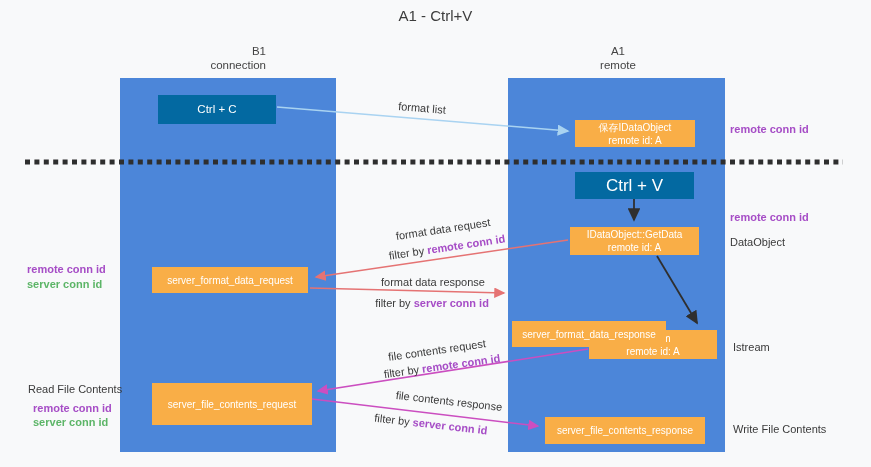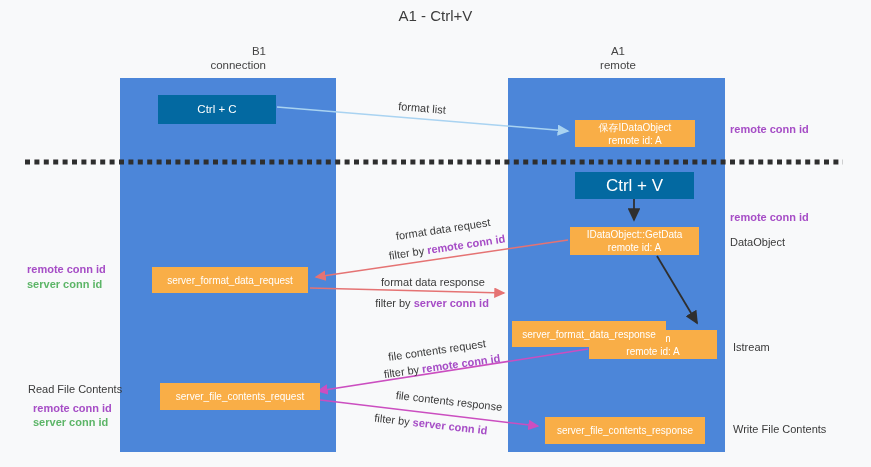--- a/index.html
+++ b/index.html
@@ -99,21 +99,21 @@
 
 <div class="abs node orange" style="left:589px; top:330px; width:128px; height:29px;">
   <div>IStream</div>
   <div>remote id: A</div>
 </div>
 
 <div class="abs node orange" style="left:152px; top:267px; width:156px; height:26px;">server_format_data_request</div>
 
 <div class="abs node orange" style="left:512px; top:281px; width:154px; height:26px;margin-top:40px;">server_format_data_response</div>
 
-<div class="abs node orange" style="left:160px; top:383px; width:160px; height:27px;">server_file_contents_request</div>
+<div class="abs node orange" style="left:152px; top:383px; width:160px; height:42px;">server_file_contents_request</div>
 
 <div class="abs node orange" style="left:545px; top:417px; width:160px; height:27px;">server_file_contents_response</div>
 
 <div class="abs alabel center" style="left:422px; top:108px; transform: translate(-50%,-50%) rotate(4.5deg);">format list</div>
 
 <div class="abs alabel center" style="left:443px; top:229px; transform: translate(-50%,-50%) rotate(-8.5deg);">format data request</div>
 <div class="abs alabel center" style="left:447px; top:247px; transform: translate(-50%,-50%) rotate(-8.5deg);">
   <span>filter by</span>
   <span class="bold-purple">remote conn id</span>
 </div>

